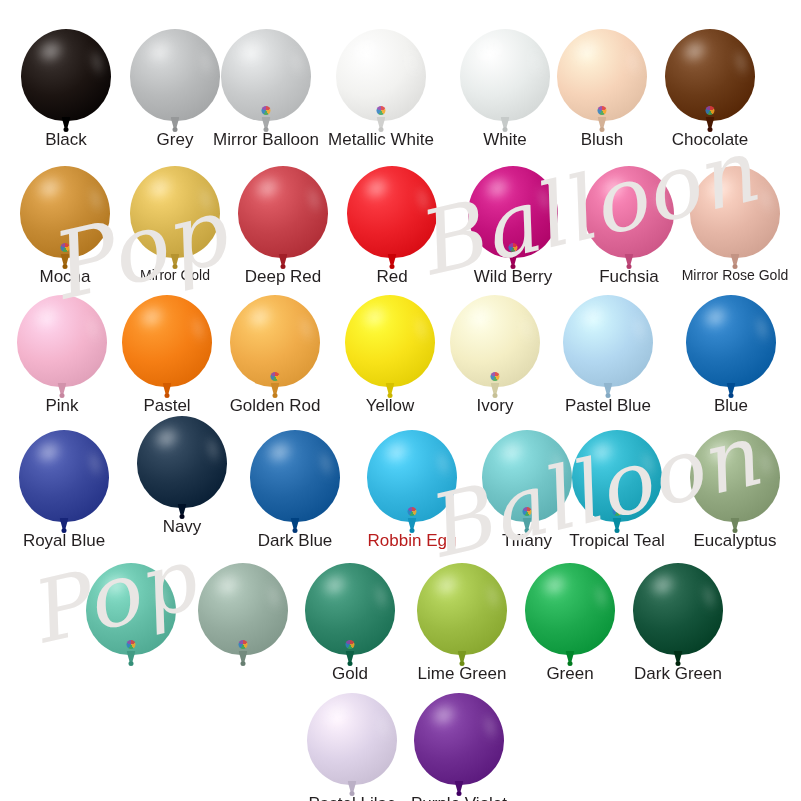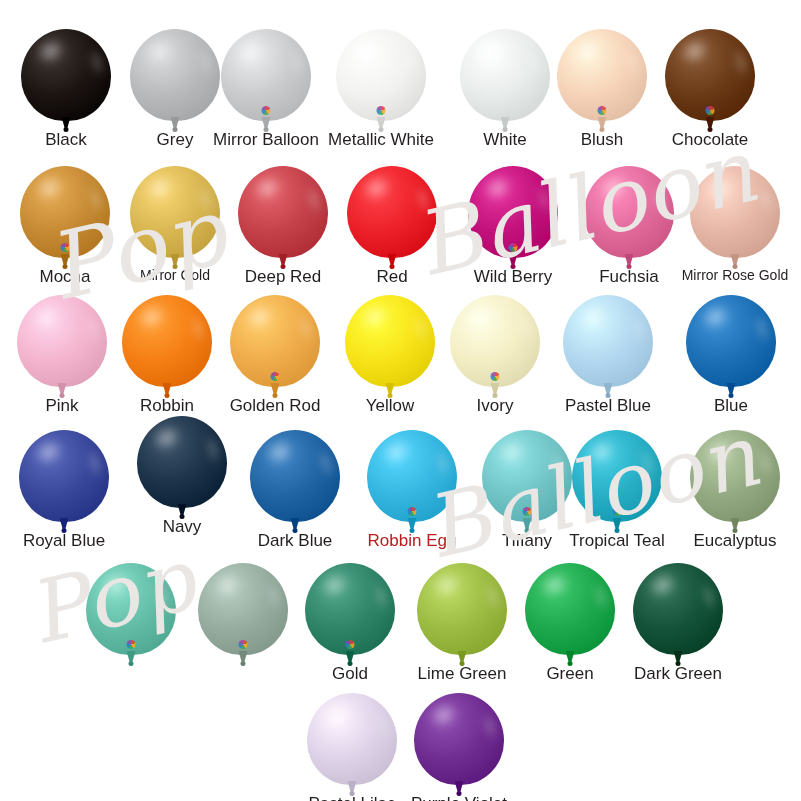--- a/index.html
+++ b/index.html
@@ -272,21 +272,21 @@
         </div>
         <div class="balloon-label" style="margin-top: 10px; color: rgb(35, 31, 32);">Pink</div>
       </div>
       <div class="balloon-cell" style="left: 97px; top: 295px; width: 140px;">
         <div class="balloon-shape" style="width: 90px; height: 91.8px; background: radial-gradient(circle at 34% 28%, rgb(255, 160, 54) 0%, rgb(245, 126, 20) 46%, rgb(219, 100, 0) 92%, rgb(203, 84, 0) 100%);">
           <div class="balloon-gloss primary" style="background: radial-gradient(rgba(255, 255, 255, 0.55), rgba(255, 255, 255, 0) 70%);"></div>
           <div class="balloon-gloss edge" style="background: radial-gradient(rgba(255, 255, 255, 0.32), rgba(255, 255, 255, 0) 72%);"></div>
           <div class="balloon-neck" style="background: rgb(211, 92, 0);"></div>
           <div class="balloon-tie" style="background: rgb(199, 80, 0);"></div>
         </div>
-        <div class="balloon-label" style="margin-top: 10px; color: rgb(35, 31, 32);">Robbin</div>
+        <div class="balloon-label" style="margin-top: 10px; color: rgb(35, 31, 32);">Pastel</div>
       </div>
       <div class="balloon-cell" style="left: 205px; top: 295px; width: 140px;">
         <div class="balloon-shape" style="width: 90px; height: 91.8px; background: radial-gradient(circle at 34% 28%, rgb(255, 206, 108) 0%, rgb(240, 172, 74) 46%, rgb(214, 146, 48) 92%, rgb(198, 130, 32) 100%);">
           <div class="balloon-gloss primary" style="background: radial-gradient(rgba(255, 255, 255, 0.55), rgba(255, 255, 255, 0) 70%);"></div>
           <div class="balloon-gloss edge" style="background: radial-gradient(rgba(255, 255, 255, 0.32), rgba(255, 255, 255, 0) 72%);"></div>
           <div class="balloon-logo"></div>
           <div class="balloon-neck" style="background: rgb(206, 138, 40);"></div>
           <div class="balloon-tie" style="background: rgb(194, 126, 28);"></div>
         </div>
         <div class="balloon-label" style="margin-top: 10px; color: rgb(35, 31, 32);">Golden Rod</div>

